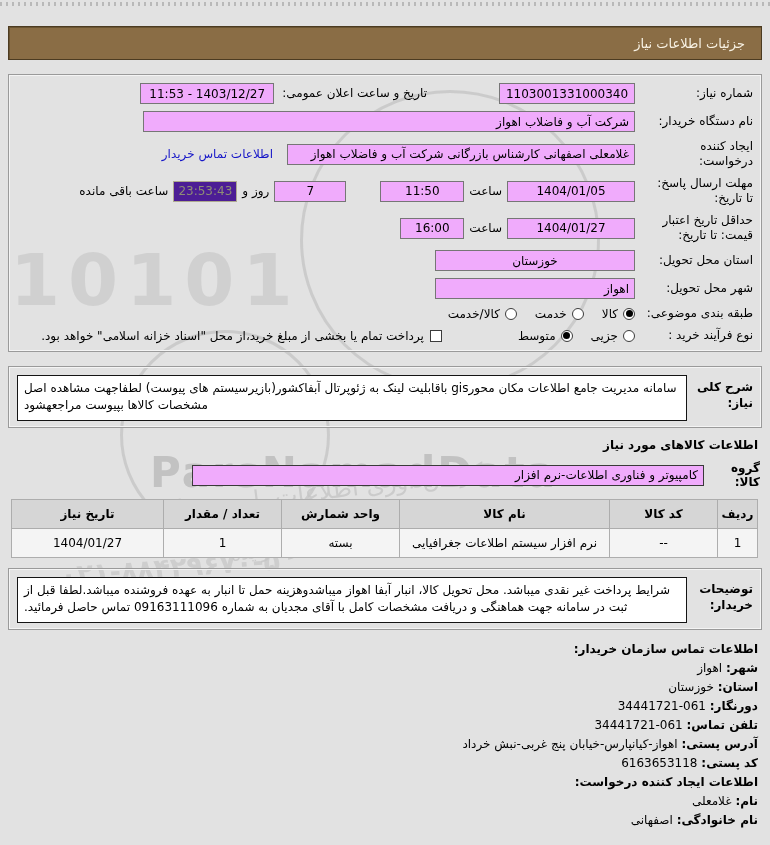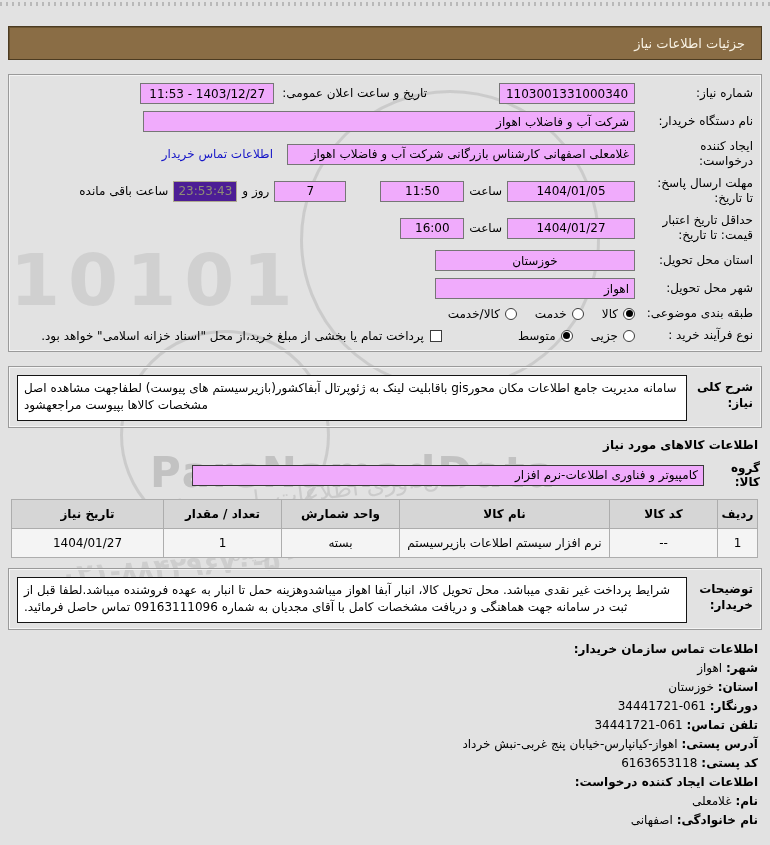--- a/index.html
+++ b/index.html
@@ -250,21 +250,21 @@
       <th>نام کالا</th>
       <th>واحد شمارش</th>
       <th>تعداد / مقدار</th>
       <th>تاریخ نیاز</th>
     </tr>
   </thead>
   <tbody>
     <tr>
       <td>1</td>
       <td>--</td>
-      <td>نرم افزار سیستم اطلاعات بازیرسیستم</td>
+      <td>نرم افزار سیستم اطلاعات جغرافیایی</td>
       <td>بسته</td>
       <td class="ltr">1</td>
       <td class="ltr">1404/01/27</td>
     </tr>
   </tbody>
 </table>
 
 <div class="section-box desc-flex" style="margin-top:10px;">
   <div class="desc-lbl">
     <div>توضیحات</div>

